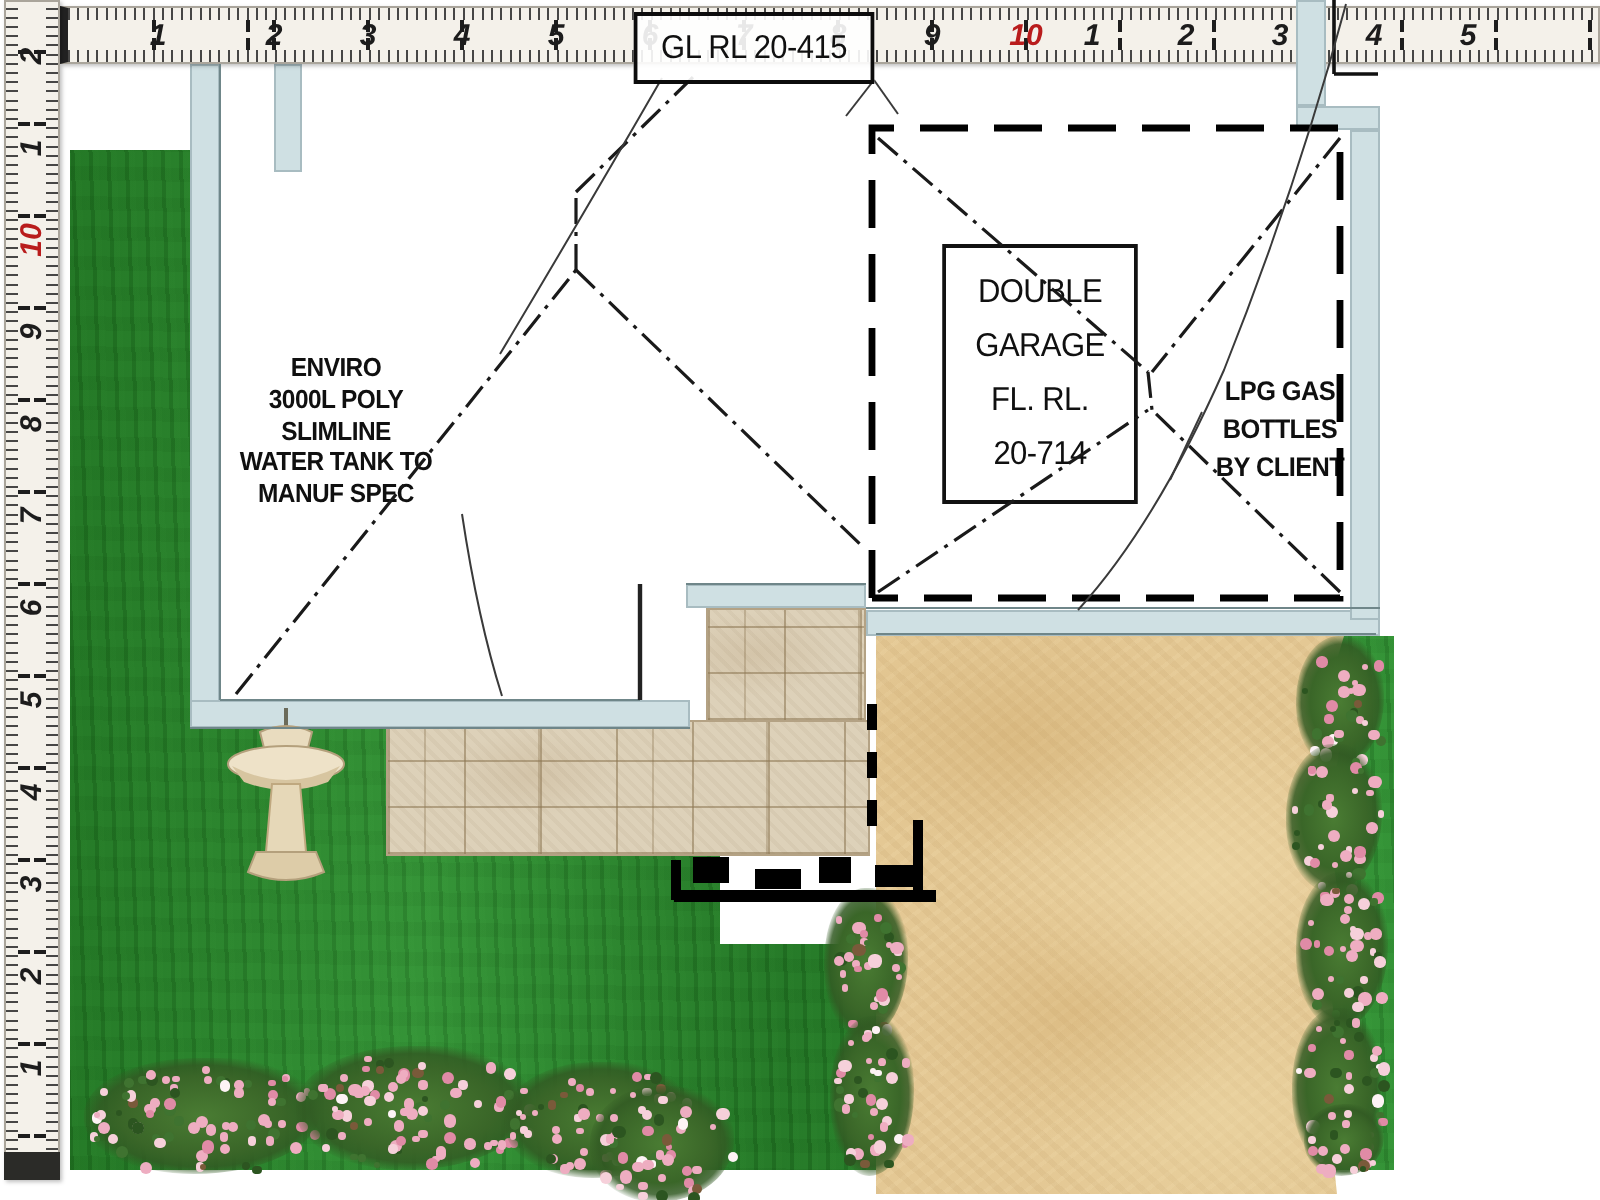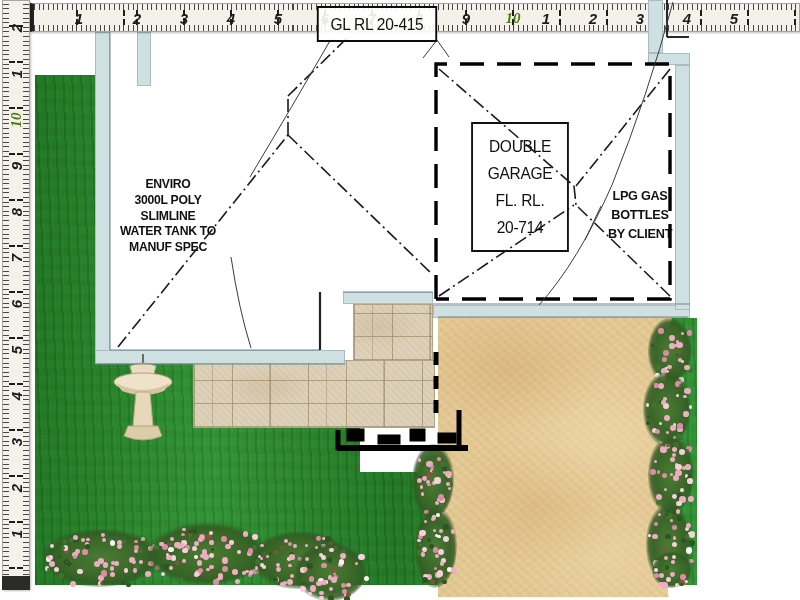--- a/index.html
+++ b/index.html
@@ -53,21 +53,21 @@
   #ruler-left{left:2px;top:0;width:28px;height:590px;}
   .hticks{position:absolute;left:0;width:100%;height:6px;
     background:repeating-linear-gradient(90deg, rgba(40,40,40,.85) 0 1px, transparent 1px 4.7px);}
   .hnumticks{position:absolute;left:0;width:100%;height:6px;
     background:repeating-linear-gradient(90deg, #1d1d1d 0 2px, transparent 2px 47px);background-position-x:102px;}
   .vticks{position:absolute;top:0;height:100%;width:6px;
     background:repeating-linear-gradient(0deg, rgba(40,40,40,.85) 0 1px, transparent 1px 4.6px);}
   .vnumticks{position:absolute;top:0;height:100%;width:6px;
     background:repeating-linear-gradient(0deg, #1d1d1d 0 2px, transparent 2px 46px);background-position-y:26px;}
   .rnum{position:absolute;font-weight:700;font-style:italic;font-size:15px;color:#1c1c1c;z-index:5;}
-  .rnum.red{color:#4d7c0f;font-family:Liberation Serif, serif;}
+  .rnum.red{color:#b91c1c;}
   #ruler-left-end{left:2px;top:576px;width:28px;height:14px;background:#2b2b28;z-index:5;}
 
   
   .hand{color:#101010;letter-spacing:-0.3px;transform:scaleX(.94);transform-origin:center;}
   #gl-label{left:313px;top:6px;width:124px;height:32px;background:rgba(255,255,255,.9);
     border:2.5px solid #0c0c0c;z-index:9;display:flex;align-items:center;justify-content:center;
     font-size:16.5px;font-weight:500;}
   #garage-label{left:468px;top:122px;width:100px;height:126px;background:#fff;border:2px solid #111;
     z-index:7;display:flex;flex-direction:column;align-items:center;justify-content:center;
     font-size:16.5px;line-height:27px;font-weight:500;}

